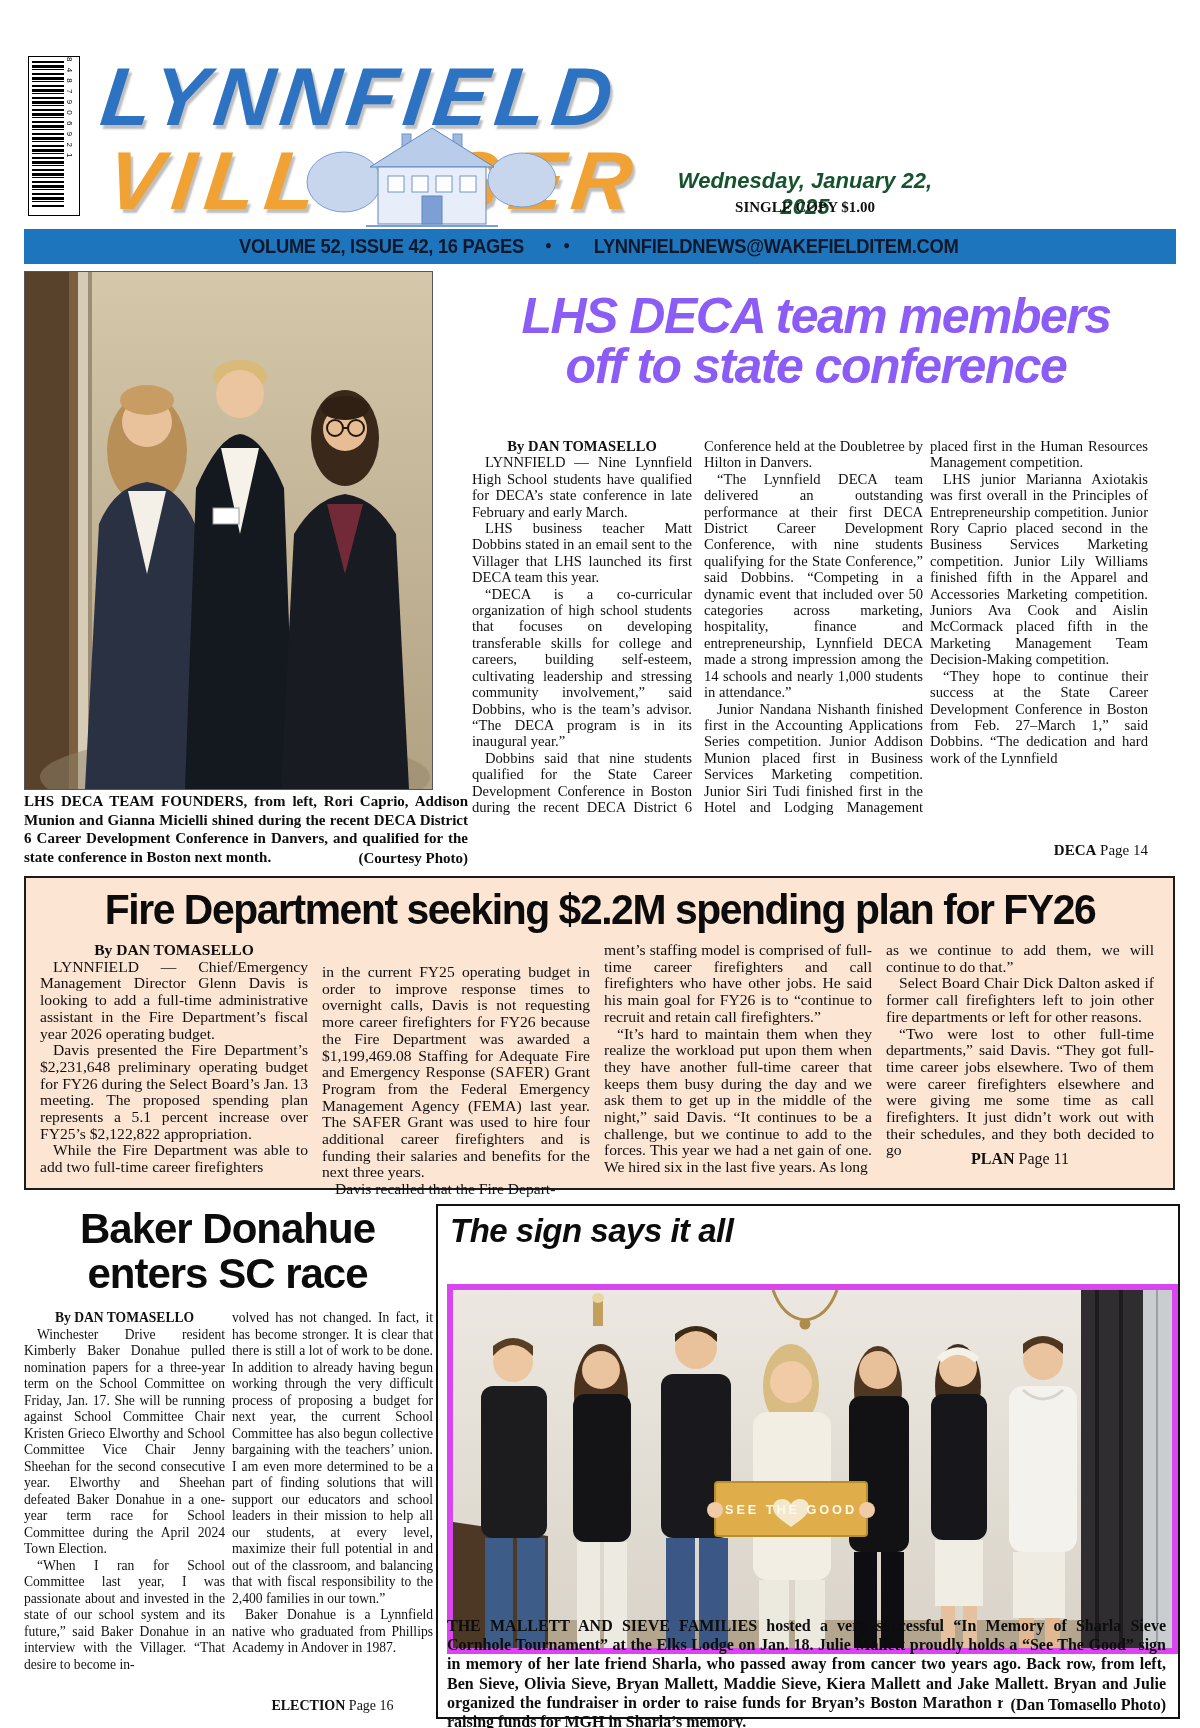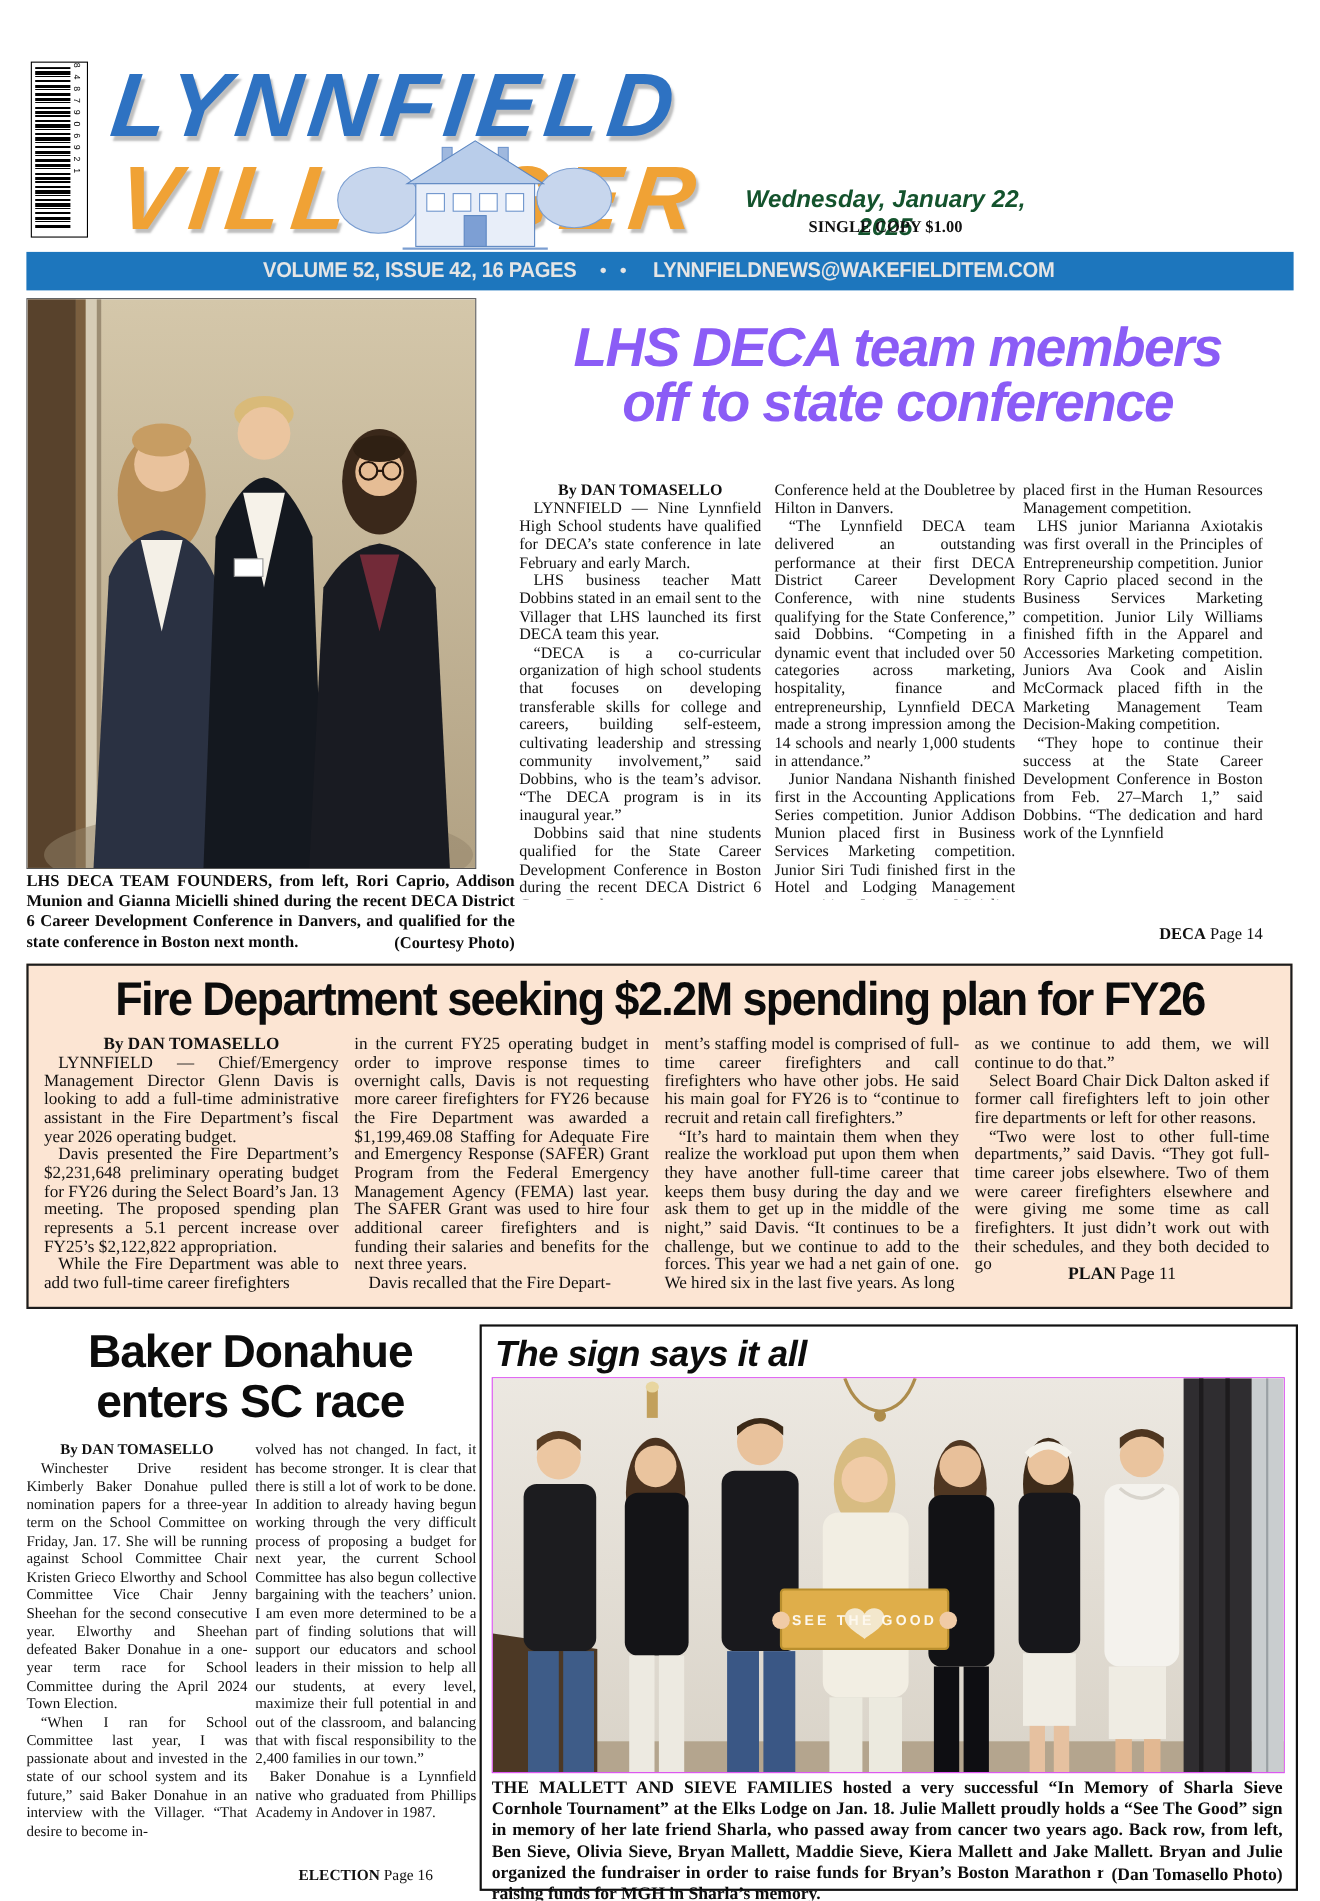--- a/index.html
+++ b/index.html
@@ -19,21 +19,21 @@
   .logo-vill{left:108px;top:134px;font-size:82px;letter-spacing:10px;color:#f0a235;}
   .logo-ger{left:438px;top:134px;font-size:82px;letter-spacing:8px;color:#f0a235;}
   .logo-house{position:absolute;left:306px;top:122px;width:252px;height:108px;}
   .issue-date{position:absolute;left:652px;top:168px;width:306px;text-align:center;
      font-family:"Liberation Sans",sans-serif;font-style:italic;font-weight:bold;font-size:22px;color:#14532d;}
   .price{position:absolute;left:652px;top:199px;width:306px;text-align:center;
      font-weight:bold;font-size:15px;color:#111;}
 
   
   .banner{position:absolute;left:24px;top:229px;width:1152px;height:35px;background:#1d76bd;
-     display:flex;align-items:center;justify-content:center;gap:12px;color:#e5e5e5;white-space:nowrap;}
+     display:flex;align-items:center;justify-content:center;gap:12px;color:#0f172a;white-space:nowrap;}
   .b-cond{font-family:"Liberation Sans",sans-serif;font-weight:bold;font-size:19.5px;letter-spacing:-0.3px;
      display:inline-block;transform:scaleX(0.94);}
   .b-tag{font-family:"Liberation Serif",serif;font-style:italic;font-weight:bold;font-size:21px;}
   .b-dot{font-size:18px;font-weight:bold;}
 
   
   .deca-photo{position:absolute;left:24px;top:271px;width:407px;height:517px;border:1px solid #555;}
   .deca-photo svg,.sign-photo svg{display:block;width:100%;height:100%;}
 
   
@@ -62,37 +62,37 @@
 
   .deca-col{top:438px;height:380px;font-size:14.6px;line-height:16.4px;}
   #deca-c0{left:472px;width:220px;}
   #deca-c1{left:704px;width:219px;}
   #deca-c2{left:930px;width:218px;}
 
   .fire-box{position:absolute;left:24px;top:876px;width:1151px;height:314px;background:#fce5d3;
      border:2px solid #1c1c1c;box-sizing:border-box;}
   .fire-col{top:942px;height:238px;font-size:15.6px;line-height:16.7px;width:268px;}
   #fire-c0{left:40px;}
-  #fire-c1{left:322px;}
+  #fire-c1{left:322px;margin-top:22px;}
   #fire-c2{left:604px;}
   #fire-c3{left:886px;}
 
   .baker-col{top:1310px;height:384px;font-size:13.6px;line-height:16.5px;width:201px;}
   #baker-c0{left:24px;}
   #baker-c1{left:232px;}
 
   .jump{position:absolute;font-size:15px;}
   .deca-jump{left:930px;width:218px;top:842px;text-align:right;}
   .fire-jump{left:886px;width:268px;top:1150px;text-align:center;font-size:16px;}
   .baker-jump{left:232px;width:201px;top:1698px;text-align:center;font-size:14px;}
 
   
   .sign-box{position:absolute;left:436px;top:1204px;width:744px;height:515px;border:2.5px solid #111;
      box-sizing:border-box;background:#fff;}
-  .sign-photo{position:absolute;left:447px;top:1252px;width:719px;height:358px;border:1px solid #d946ef;}
+  .sign-photo{position:absolute;left:447px;top:1284px;width:719px;height:358px;border:6px solid #d946ef;}
   .sign-caption{position:absolute;left:447px;top:1616px;width:719px;height:98px;font-size:16px;line-height:19.2px;}
 </style>
 </head>
 <body>
 
 <div id="page">
 
   <div class="barcode">
     <div class="bars"></div>
     <div class="bdigits">8 4 8 7 9 0 6 9 2 1</div>

